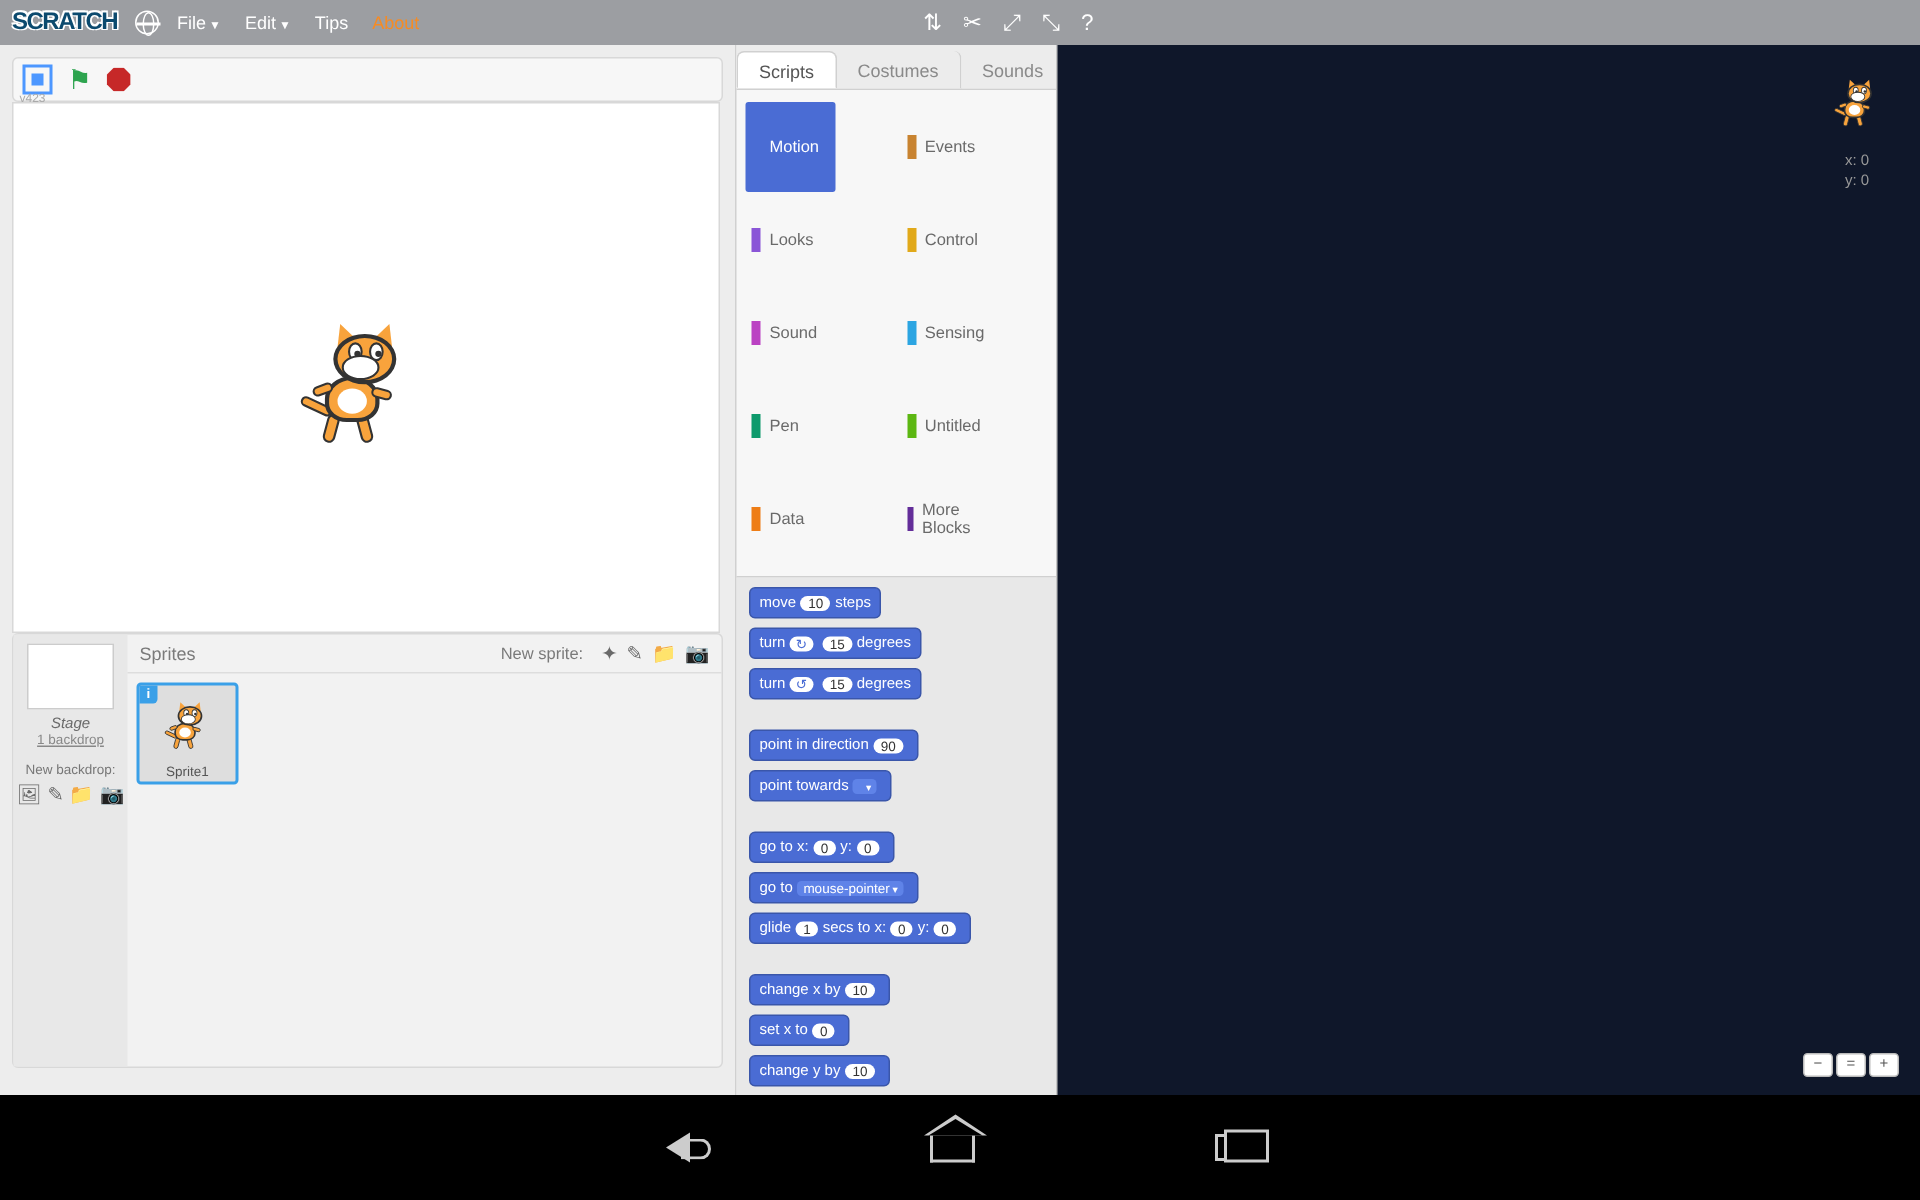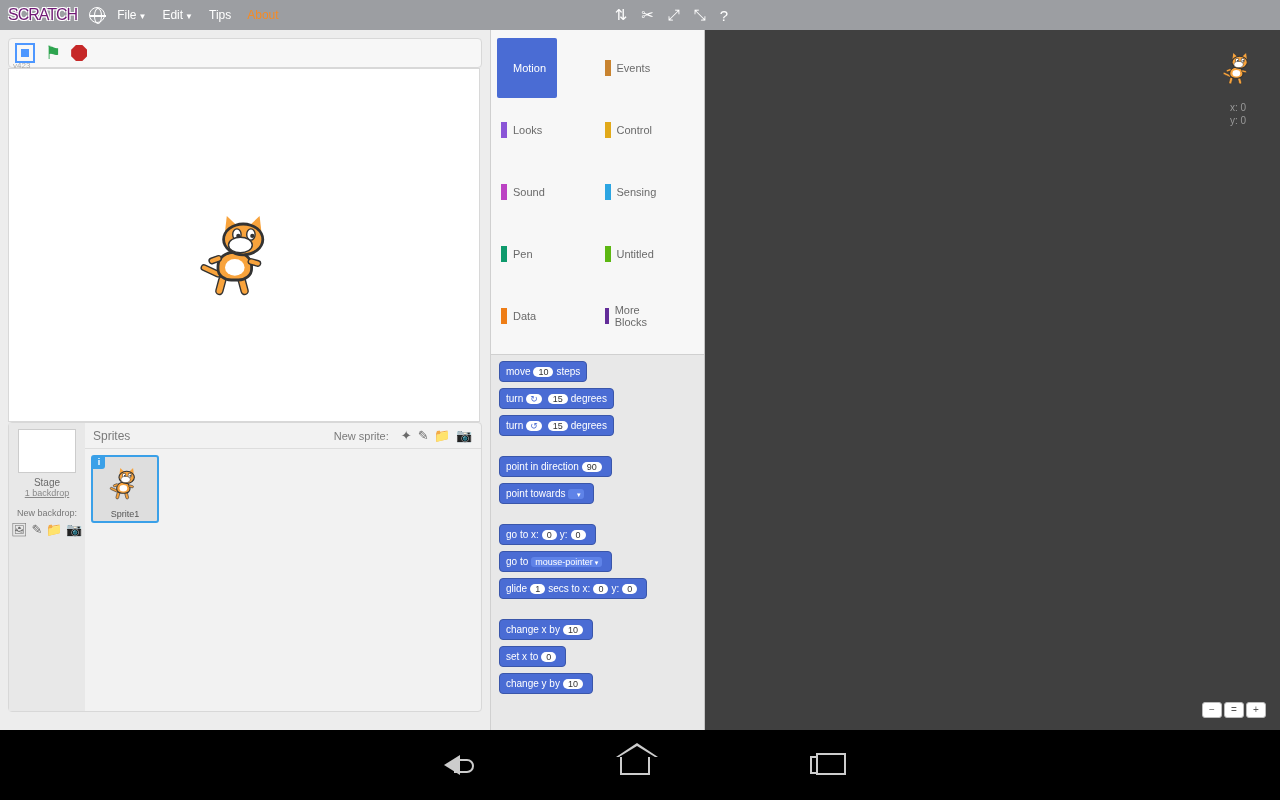--- a/index.html
+++ b/index.html
@@ -1,19 +1,19 @@
 <!DOCTYPE html>
 <html><head>
 <meta charset="utf-8">
 <style>
 * { box-sizing: border-box; margin: 0; padding: 0; }
 body { font-family: "Helvetica Neue", Arial, sans-serif; font-size: 11px; background: #000; width: 1280px; height: 800px; overflow: hidden; }
 .app { background: #ededed; width: 1280px; height: 730px; position: relative; }
 .topbar { background: #9c9ea2; height: 30px; display: flex; align-items: center; padding: 0 8px; color: #fff; font-size: 12px; }
-.logo { font-family: Arial; font-weight: normal; font-size: 16px; color: #701a75; text-shadow: 1px 1px 0 #fff, -1px -1px 0 #fff, -1px 1px 0 #fff, 1px -1px 0 #fff; letter-spacing: -1px; margin-right: 12px; }
+.logo { font-family: Arial; font-weight: bold; font-size: 16px; color: #0c4a6e; text-shadow: 1px 1px 0 #fff, -1px -1px 0 #fff, -1px 1px 0 #fff, 1px -1px 0 #fff; letter-spacing: -1px; margin-right: 12px; }
 .topbar .globe { width:16px; height:16px; border:1.5px solid #fff; border-radius:50%; margin-right:12px; position:relative; }
 .topbar .globe:before, .topbar .globe:after { content:""; position:absolute; border:1px solid #fff; }
 .topbar .globe:before { width:6px; height:14px; border-radius:50%; left:4px; top:0; }
 .topbar .globe:after { width:14px; height:0; top:7px; left:0; }
 .menu-item { margin-right: 16px; cursor: pointer; }
 .menu-item .caret { font-size:8px; margin-left:2px; }
 .about { color:#f68b24; }
 .top-icons { margin-left: 320px; display:flex; gap:14px; align-items:center; }
 .top-icons span { font-size:15px; color:#fff; cursor:pointer; }
 
@@ -26,21 +26,21 @@
 .proj-title { font-size:14px; color:#5d5d5d; flex:1; }
 .green-flag { color:#2ea44f; font-size:18px; margin-right:10px; cursor:pointer;}
 .stop-sign { width:16px; height:16px; background:#c62828; border-radius:3px; cursor:pointer; clip-path: polygon(30% 0,70% 0,100% 30%,100% 70%,70% 100%,30% 100%,0 70%,0 30%);}
 .stage { width:472px; height:354px; background:#fff; border:1px solid #d8d8d8; position:relative; }
 .coords { text-align:right; font-size:10px; color:#888; margin:4px 6px 2px 0;}
 .coords span { margin-left:10px; }
 
 .sprites-area { border:1px solid #d8d8d8; background:#f2f2f2; border-radius:4px; height:290px; display:flex;}
 .stage-col { width:76px; background:#e8e8e8; text-align:center; padding-top:4px;}
 .stage-thumb { width:58px; height:44px; background:#fff; border:1px solid #ccc; margin:2px auto;}
-.stage-col .lbl { color:#6a6a6a; font-size:10px; margin-top:4px;}
+.stage-col .lbl { color:#6a6a6a; font-size:10px; margin-top:4px;font-style:italic;}
 .stage-col .sub { color:#888; font-size:9px;text-decoration:underline;}
 .newbd { color:#777; font-size:9px; margin-top:10px;}
 .bd-icons { margin-top:4px; display:flex; gap:4px; justify-content:center; color:#6a6a6a; font-size:13px;}
 .sprites-col { flex:1; }
 .sprites-hdr { display:flex; align-items:center; height:26px; border-bottom:1px solid #ddd; padding:0 8px;}
 .sprites-hdr .title { color:#7a7a7a; font-size:12px; flex:1;}
 .sprites-hdr .new { color:#7a7a7a; font-size:11px; margin-right:6px;}
 .sprites-hdr .ico { color:#6a6a6a; font-size:13px; margin-left:6px; cursor:pointer;}
 .sprite-thumb { width:68px; height:68px; border:2px solid #3aa0e8; border-radius:3px; background:#dedede; margin:6px; position:relative; display:flex; flex-direction:column; align-items:center; justify-content:center; cursor:pointer;}
 .sprite-thumb .info { position:absolute; top:0; left:0; width:12px; height:12px; background:#3aa0e8; color:#fff; font-size:9px; text-align:center; font-weight:bold; border-radius:0 0 3px 0;}
@@ -57,21 +57,21 @@
 .blocks { flex:1; overflow-y:auto; padding:6px 6px 6px 8px; background:#e8e8e8; }
 .blocks::-webkit-scrollbar { width:10px; }
 .blocks::-webkit-scrollbar-thumb { background:#b8b8b8; border-radius:5px;}
 .grp { margin-bottom:14px; }
 .block { background:#4a6cd4; color:#fff; font-size:10px; padding:4px 6px; border-radius:4px; margin-bottom:6px; display:inline-flex; align-items:center; cursor:grab; border:1px solid #3a56aa; white-space:nowrap;}
 .block .pill { background:#fff; color:#333; border-radius:8px; padding:0 5px; margin:0 3px; font-size:9px; min-width:14px; text-align:right; display:inline-block;}
 .block .dd { background:#5f83e8; border-radius:3px; padding:0 4px; margin:0 3px; font-size:9px;}
 .block .dd:after { content:" ▾"; font-size:7px;}
 .block .arr { background:#fff; color:#4a6cd4; border-radius:8px; padding:0 4px; margin:0 3px; font-size:9px;}
 
-.right { flex:1; background:#404040; position:relative; border-left:1px solid #c4c4c4;}
+.right { flex:1; background:#0f172a; position:relative; border-left:1px solid #c4c4c4;}
 .sprite-watch { position:absolute; top:10px; right:12px; text-align:center;}
 .sprite-watch .xy { font-size:10px; color:#999; margin-top:2px;}
 .zoom { position:absolute; bottom:12px; right:14px; display:flex; gap:2px;}
 .zbtn { width:20px; height:16px; background:#fff; border:1px solid #bbb; border-radius:3px; font-size:10px; text-align:center; line-height:14px; cursor:pointer; color:#555;}
 
 
 .cat { position:relative; width:60px; height:60px; }
 .cat-body { position:absolute; width:26px; height:22px; background:#f8a33c; border:2px solid #333; border-radius:50% 50% 40% 40%; left:14px; top:24px;}
 .cat-belly { position:absolute; width:14px; height:12px; background:#fff; border-radius:50%; left:20px; top:30px;}
 .cat-head { position:absolute; width:30px; height:24px; background:#f8a33c; border:2px solid #333; border-radius:50%; left:18px; top:4px;}
@@ -193,20 +193,25 @@
     <div class="cat-muz"></div>
   </div>
 </div>
             <span class="nm">Sprite1</span>
           </div>
         </div>
       </div>
     </div>
 
     <div class="mid">
+      <div class="tabs">
+        <div class="tab active">Scripts</div>
+        <div class="tab">Costumes</div>
+        <div class="tab">Sounds</div>
+      </div>
       <div class="categories">
         <div class="cat active">
             <span class="sw" style="background:#4a6cd4"></span>
             <span>Motion</span>
           </div>
         <div class="cat">
             <span class="sw" style="background:#c88330"></span>
             <span>Events</span>
           </div>
         <div class="cat">

